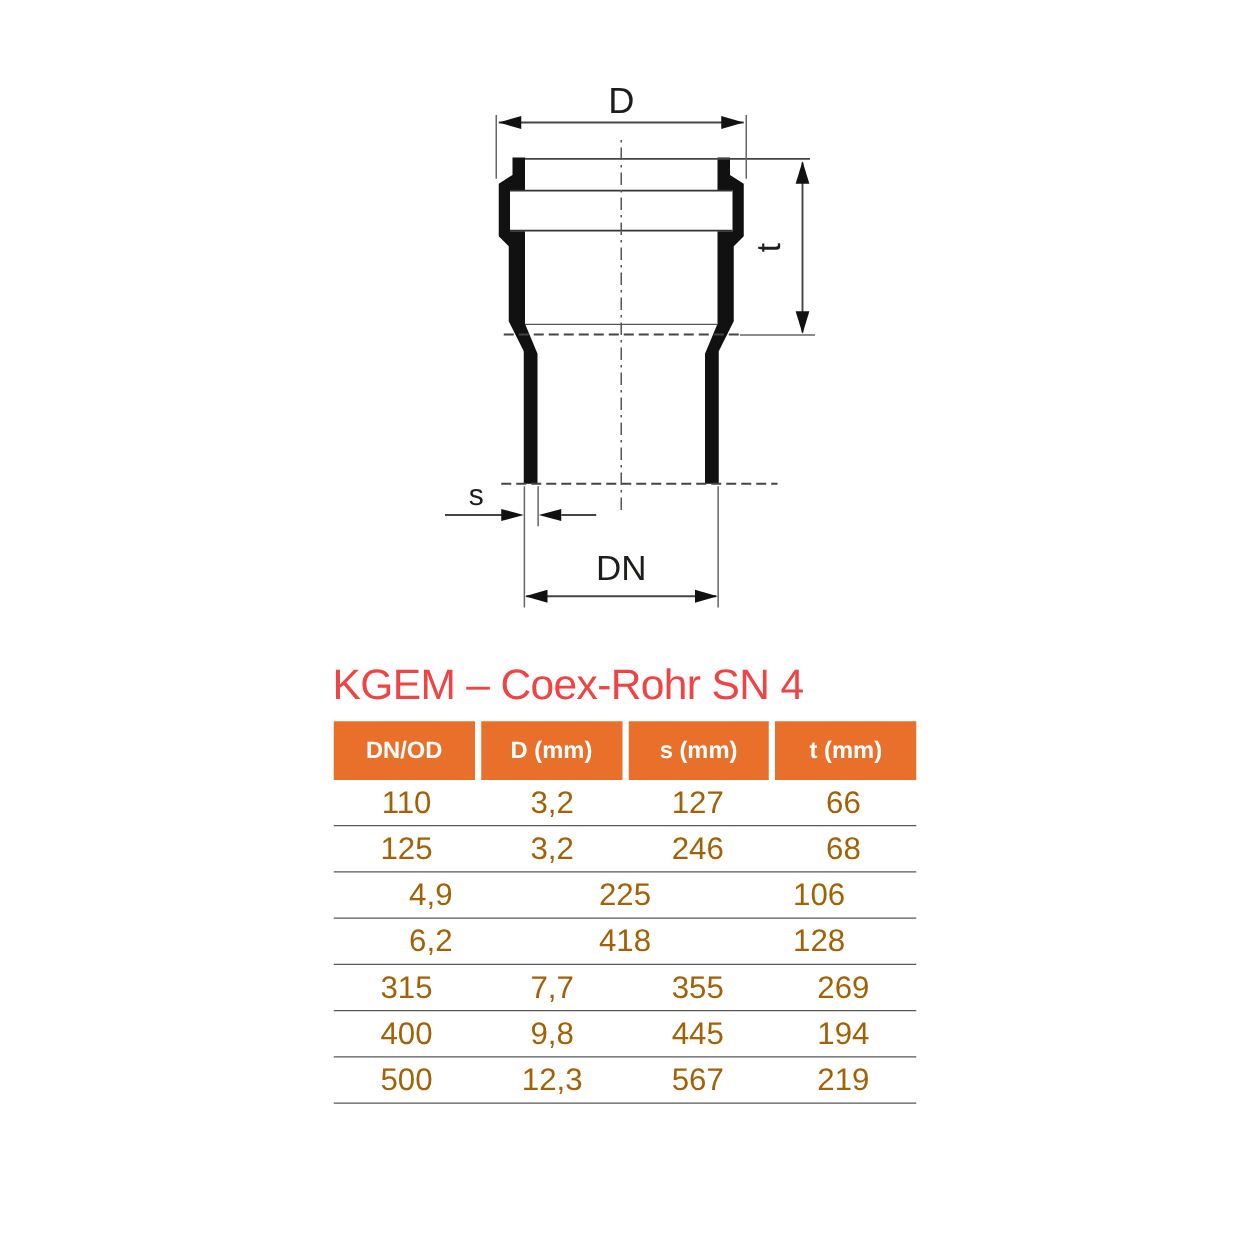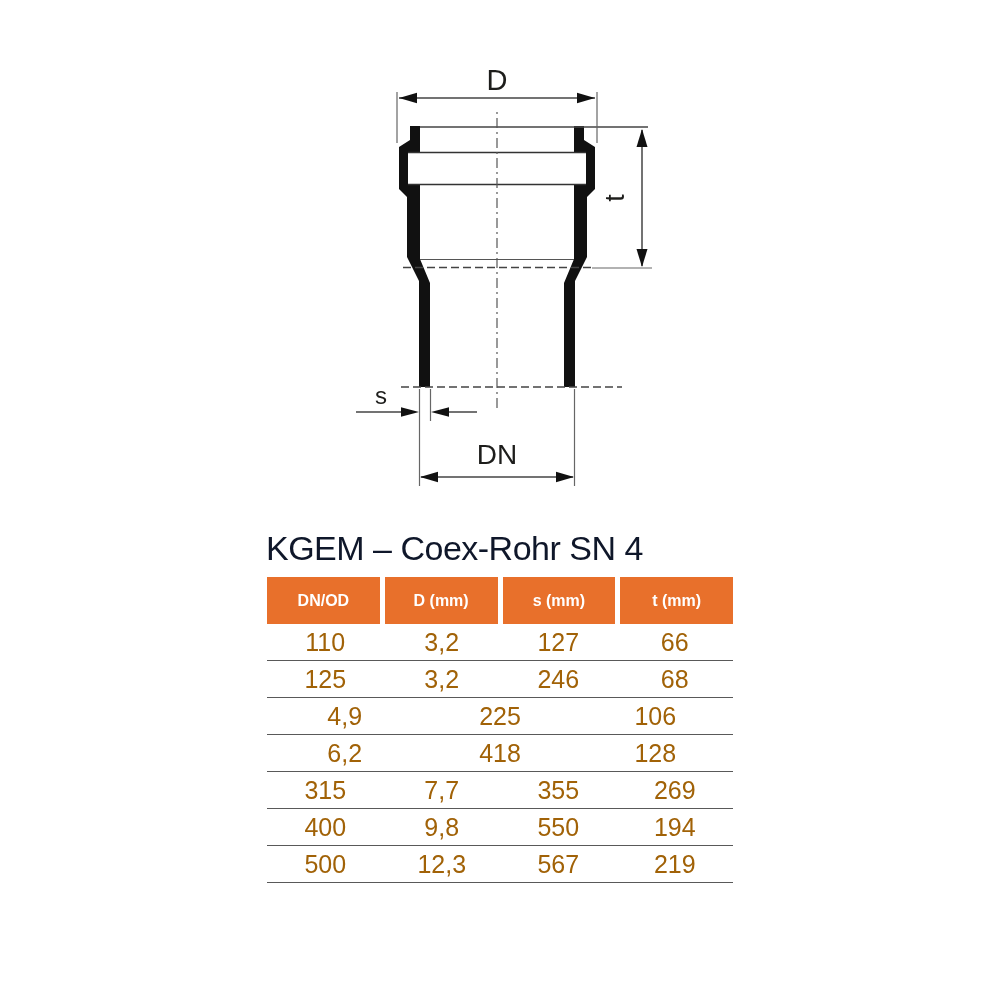--- a/index.html
+++ b/index.html
@@ -4,28 +4,28 @@
 <style>
   html,body { margin:0; padding:0; }
   body {
     width:1000px; height:1000px; background:#ffffff; position:relative;
     font-family:"Liberation Sans", sans-serif;
     overflow:hidden;
   }
   .drawing { position:absolute; top:0; left:0; }
   .title {
     position:absolute; left:266px; top:529px;
-    font-size:34px; letter-spacing:-0.5px; color:#0f172a;
+    font-size:34px; letter-spacing:-0.5px; color:#ef4444;
     white-space:nowrap;
   }
   .spec-table { position:absolute; left:267px; top:577px; width:466px; }
   .thead { display:flex; gap:5px; }
   .hcell {
     flex:1; height:47px; background:#E8702B; color:#ffffff;
-    font-weight:bold; font-size:16px;
+    font-weight:bold; font-size:19px;
     display:flex; align-items:center; justify-content:center;
   }
   .trow {
     display:flex; height:36px; border-bottom:1.5px solid #595959;
   }
   .tcell {
     flex:1; display:flex; align-items:center; justify-content:center;
     font-size:25px; color:#a16207;
   }
   svg text { font-family:"Liberation Sans", sans-serif; fill:#1d1d1b; }
@@ -123,21 +123,21 @@
       </div>
       <div class="trow">
         <div class="tcell">315</div>
         <div class="tcell">7,7</div>
         <div class="tcell">355</div>
         <div class="tcell">269</div>
       </div>
       <div class="trow">
         <div class="tcell">400</div>
         <div class="tcell">9,8</div>
-        <div class="tcell">550</div>
+        <div class="tcell">445</div>
         <div class="tcell">194</div>
       </div>
       <div class="trow">
         <div class="tcell">500</div>
         <div class="tcell">12,3</div>
         <div class="tcell">567</div>
         <div class="tcell">219</div>
       </div>
     </div>
 </div>

